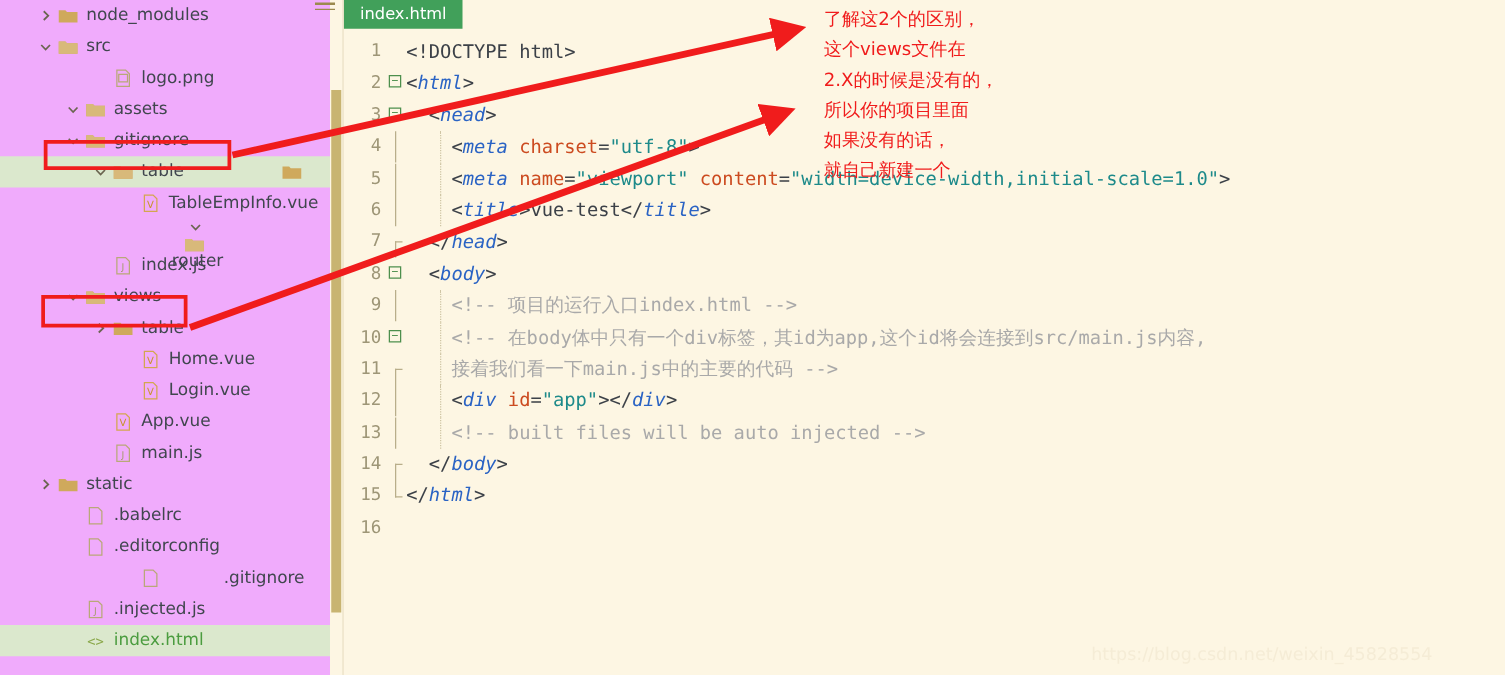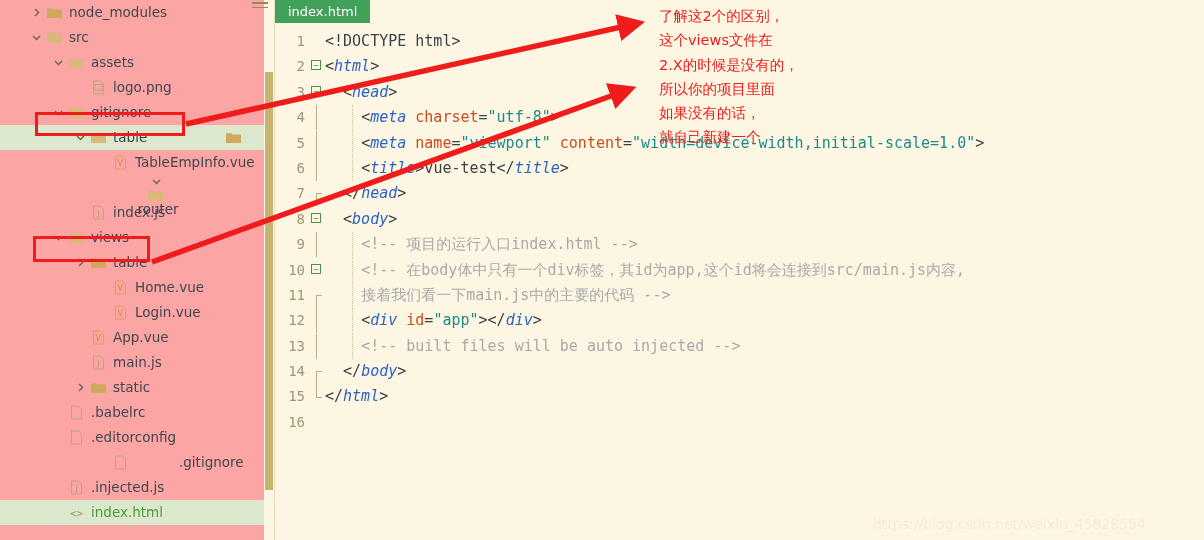--- a/index.html
+++ b/index.html
@@ -14,21 +14,21 @@
     position: relative;
     width: 1204px; height: 540px;
     background: #fdf6e3;
   }
 
   
   #sidebar {
     position: absolute;
     left: 0; top: 0;
     width: 264px; height: 540px;
-    background: #fca5a5;
+    background: #f0abfc;
     overflow: hidden;
   }
   .tree-row {
     position: relative;
     height: 25px;
     display: flex;
     align-items: center;
     font-size: 13.5px;
     color: #40464e;
     white-space: nowrap;
@@ -235,39 +235,39 @@
           <svg viewBox="0 0 13 13" width="13" height="13">
             <path fill="none" stroke="#6b6550" stroke-width="1.4" d="M3 5 L6.5 8.6 L10 5"></path>
           </svg>
         </span>
         <span class="ico"><svg viewBox="0 0 17 15" width="17" height="15">
             <path d="M1 3.2 L1 13 L16 13 L16 4.6 L7.6 4.6 L6.3 3.2 Z" fill="#cfa95c"></path>
             <path d="M1 3.2 L1 13 L16 13 L16 4.6 L7.6 4.6 L6.3 3.2 Z" fill="#d8b97a"></path>
           </svg></span>
         <span class="lbl">src</span>
       </div>
+      <div class="tree-row" style="padding-left: 74px;">
+        <span class="twisty empty"></span>
+        <span class="ico"><svg viewBox="0 0 17 15" width="17" height="15">
+            <path d="M3.5 1 L10.5 1 L13.5 4 L13.5 14 L3.5 14 Z" fill="none" stroke="#b9a878" stroke-width="1"></path>
+            <rect x="5" y="4.5" width="7" height="6" fill="none" stroke="#b9a878"></rect>
+          </svg></span>
+        <span class="lbl">logo.png</span>
+      </div>
       <div class="tree-row" style="padding-left: 52px;">
         <span class="twisty">
           <svg viewBox="0 0 13 13" width="13" height="13">
             <path fill="none" stroke="#6b6550" stroke-width="1.4" d="M3 5 L6.5 8.6 L10 5"></path>
           </svg>
         </span>
         <span class="ico"><svg viewBox="0 0 17 15" width="17" height="15">
             <path d="M1 3.2 L1 13 L16 13 L16 4.6 L7.6 4.6 L6.3 3.2 Z" fill="#cfa95c"></path>
             <path d="M1 3.2 L1 13 L16 13 L16 4.6 L7.6 4.6 L6.3 3.2 Z" fill="#d8b97a"></path>
           </svg></span>
         <span class="lbl">assets</span>
-      </div>
-      <div class="tree-row" style="padding-left: 74px;">
-        <span class="twisty empty"></span>
-        <span class="ico"><svg viewBox="0 0 17 15" width="17" height="15">
-            <path d="M3.5 1 L10.5 1 L13.5 4 L13.5 14 L3.5 14 Z" fill="none" stroke="#b9a878" stroke-width="1"></path>
-            <rect x="5" y="4.5" width="7" height="6" fill="none" stroke="#b9a878"></rect>
-          </svg></span>
-        <span class="lbl">logo.png</span>
       </div>
       <div class="tree-row" style="padding-left: 52px;">
         <span class="twisty">
           <svg viewBox="0 0 13 13" width="13" height="13">
             <path fill="none" stroke="#6b6550" stroke-width="1.4" d="M3 5 L6.5 8.6 L10 5"></path>
           </svg>
         </span>
         <span class="ico"><svg viewBox="0 0 17 15" width="17" height="15">
             <path d="M1 3.2 L1 13 L16 13 L16 4.6 L7.6 4.6 L6.3 3.2 Z" fill="#cfa95c"></path>
             <path d="M1 3.2 L1 13 L16 13 L16 4.6 L7.6 4.6 L6.3 3.2 Z" fill="#d8b97a"></path>
@@ -365,21 +365,21 @@
         <span class="lbl">App.vue</span>
       </div>
       <div class="tree-row" style="padding-left: 74px;">
         <span class="twisty empty"></span>
         <span class="ico"><svg viewBox="0 0 17 15" width="17" height="15">
             <path d="M3.5 1 L10.5 1 L13.5 4 L13.5 14 L3.5 14 Z" fill="none" stroke="#b9a878" stroke-width="1"></path>
             <text x="8.3" y="11" font-size="7.5" fill="#a89a70" text-anchor="middle" font-family="&quot;DejaVu Sans&quot;, sans-serif">J</text>
           </svg></span>
         <span class="lbl">main.js</span>
       </div>
-      <div class="tree-row" style="padding-left: 30px; margin-left: 44px;">
+      <div class="tree-row" style="padding-left: 30px;">
         <span class="twisty">
           <svg viewBox="0 0 13 13" width="13" height="13">
             <path fill="none" stroke="#6b6550" stroke-width="1.4" d="M5 3 L8.6 6.5 L5 10"></path>
           </svg>
         </span>
         <span class="ico"><svg viewBox="0 0 17 15" width="17" height="15">
             <path d="M1 3.2 L1 13 L16 13 L16 4.6 L7.6 4.6 L6.3 3.2 Z" fill="#cfa95c"></path>
           </svg></span>
         <span class="lbl">static</span>
       </div>

